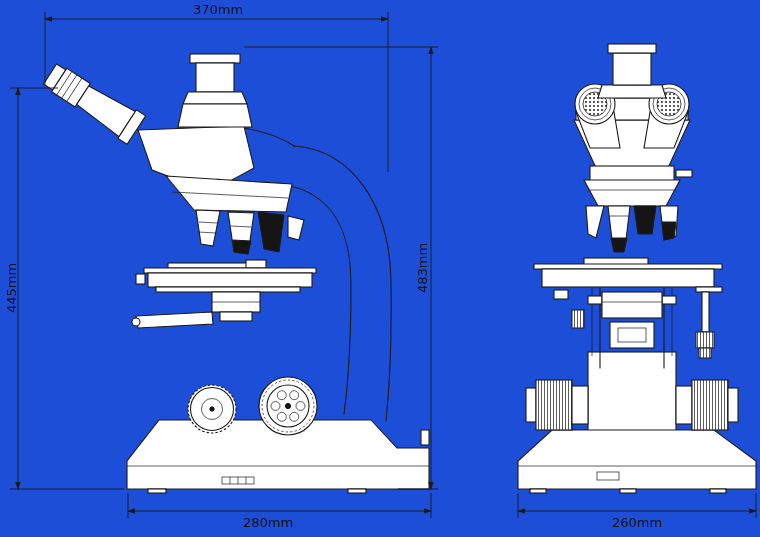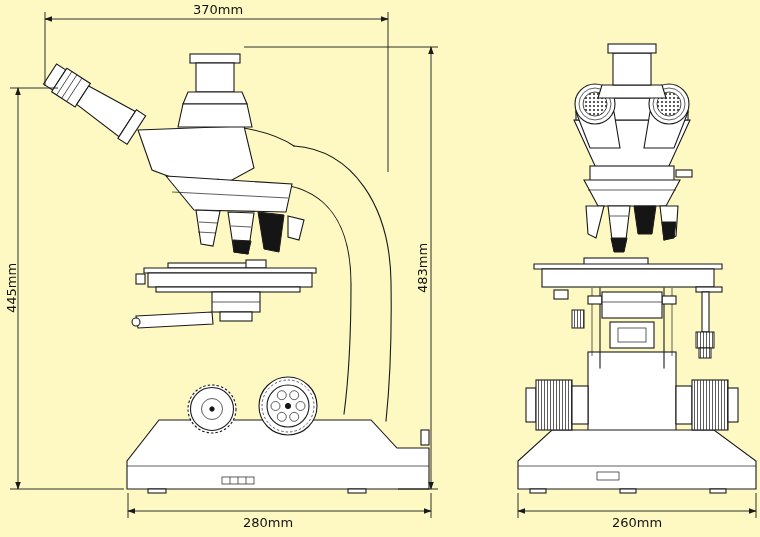--- a/index.html
+++ b/index.html
@@ -1,16 +1,16 @@
 <!DOCTYPE html>
 <html><head>
 <meta charset="utf-8">
 <style>
   html,body{margin:0;padding:0;background:#ffffff;}
-  .canvas{width:760px;height:537px;position:relative;background:#fef9c3;overflow:hidden;}
+  .canvas{width:760px;height:537px;position:relative;background:#1d4ed8;overflow:hidden;}
   svg{display:block;}
   .ln{stroke:#1a1a1a;stroke-width:1.1;fill:none;stroke-linecap:square;}
   .fw{fill:#ffffff;stroke:#1a1a1a;stroke-width:1.1;}
   .fb{fill:#151515;stroke:#1a1a1a;stroke-width:1;}
   .thin{stroke:#1a1a1a;stroke-width:0.7;fill:none;}
   .dim{stroke:#1a1a1a;stroke-width:0.9;fill:none;}
   .knl{stroke-dasharray:2.5 2;}
   .dimtext{font-family:"DejaVu Sans","Liberation Sans",sans-serif;font-size:13px;fill:#111111;}
 </style>
 </head>

